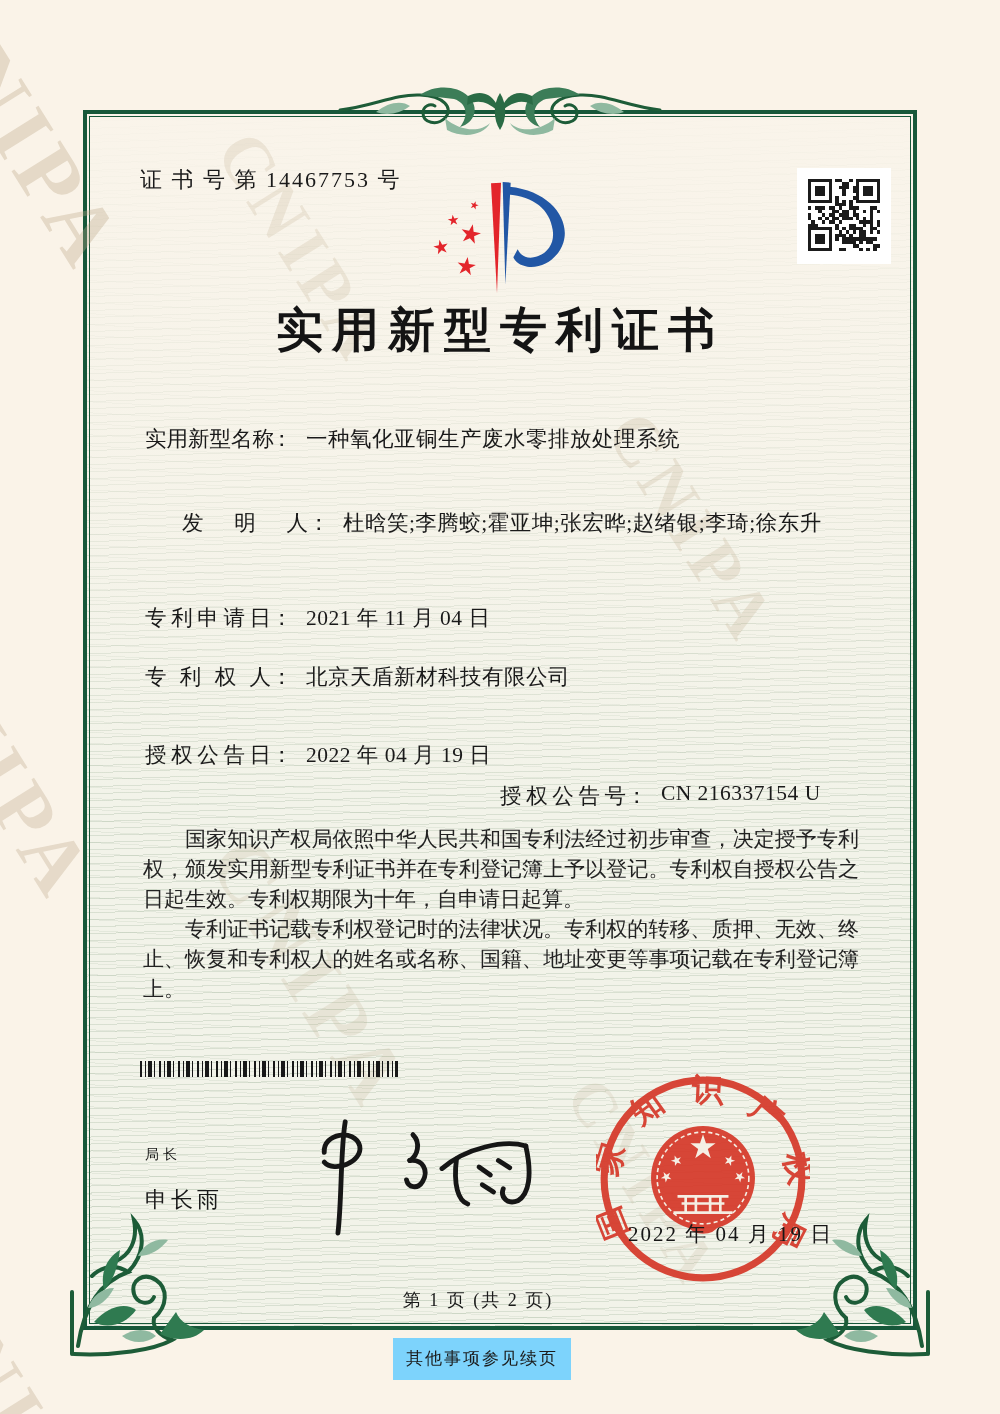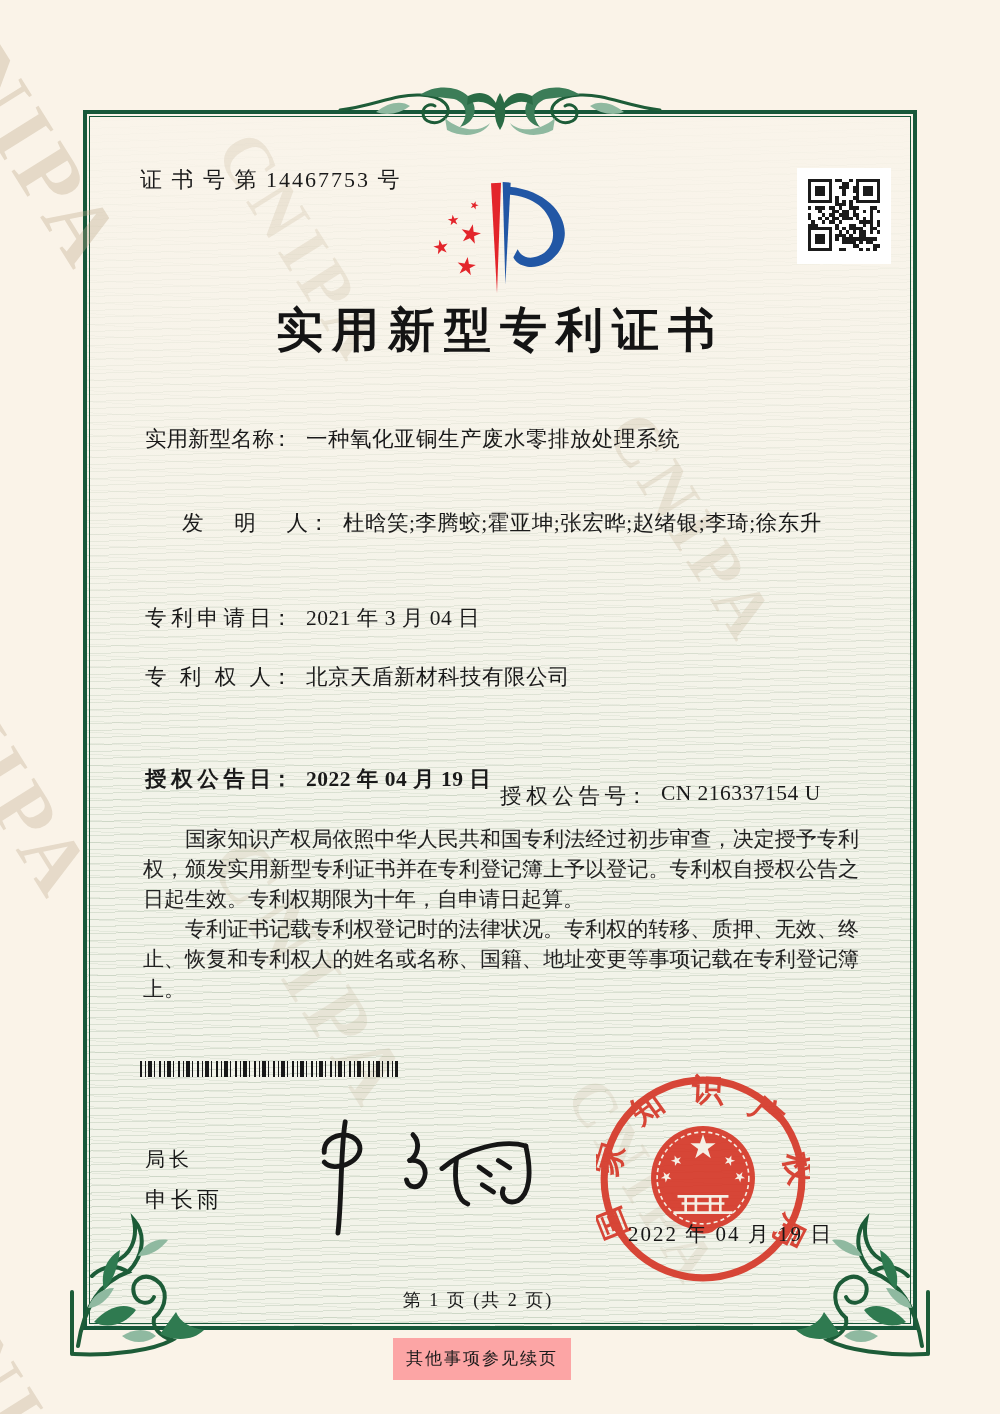--- a/index.html
+++ b/index.html
@@ -52,35 +52,35 @@
   .body-text p{margin:0; text-indent:2em;}
   
   .barcode{
     position:absolute; left:140px; top:1061px; width:258px; height:16px; z-index:3;
     background:repeating-linear-gradient(90deg,
       #181818 0 2px, transparent 2px 5px,
       #181818 5px 6px, transparent 6px 8px,
       #181818 8px 12px, transparent 12px 14px,
       #181818 14px 15px, transparent 15px 19px);
   }
-  .director-title{position:absolute; left:145px; top:1146px; font-size:20px; letter-spacing:4px; z-index:3;}
+  .director-title{position:absolute; left:145px; top:1146px; font-size:14px; letter-spacing:4px; z-index:3;}
   .director-name{position:absolute; left:145px; top:1185px; font-size:22px; letter-spacing:4px; z-index:3;}
   .signature{position:absolute; left:292px; top:1110px; width:258px; height:130px; z-index:4;}
   .seal{position:absolute; left:596px; top:1072px; width:214px; height:214px; z-index:3; opacity:.93;}
   .seal-date{
     position:absolute; left:628px; top:1220px; font-size:21px; letter-spacing:2px;
     color:#161616; z-index:5; white-space:nowrap;
   }
   .page-indicator{
     position:absolute; left:0; top:1288px; width:956px; text-align:center;
     font-size:18px; letter-spacing:2px; z-index:3;
   }
   .cont-box{
     position:absolute; left:393px; top:1338px; width:178px; height:42px;
-    background:#fca5a5; z-index:6; text-align:center;
+    background:#7dd3fc; z-index:6; text-align:center;
   }
   .cont-box span{font-size:17px; letter-spacing:2px; line-height:42px;}
   
   .orn{position:absolute; z-index:4; pointer-events:none;}
   #orn-top{left:336px; top:82px; width:328px; height:58px;}
   #orn-bl{left:62px; top:1196px; width:168px; height:164px;}
   #orn-br{left:770px; top:1196px; width:168px; height:164px; transform:scaleX(-1);}
 </style>
 </head>
 <body>
@@ -406,27 +406,27 @@
   <div class="row" style="top:424px;">
     <span class="lbl">实用新型名称</span><span class="colon">：</span>
     <span class="val">一种氧化亚铜生产废水零排放处理系统</span>
   </div>
   <div class="row" style="top:508px;margin-left:37px;">
     <span class="lbl">发明人</span><span class="colon">：</span>
     <span class="val">杜晗笑;李腾蛟;霍亚坤;张宏晔;赵绪银;李琦;徐东升</span>
   </div>
   <div class="row" style="top:603px;">
     <span class="lbl">专利申请日</span><span class="colon">：</span>
-    <span class="val">2021 年 3 月 04 日</span>
+    <span class="val">2021 年 11 月 04 日</span>
   </div>
   <div class="row" style="top:662px;">
     <span class="lbl">专利权人</span><span class="colon">：</span>
     <span class="val">北京天盾新材科技有限公司</span>
   </div>
-  <div class="row" style="top:764px;font-weight:bold;">
+  <div class="row" style="top:740px;">
     <span class="lbl">授权公告日</span><span class="colon">：</span>
     <span class="val">2022 年 04 月 19 日</span>
   </div>
   <div class="row" style="left:500px; top:781px;">
     <span class="lbl">授权公告号</span><span class="colon">：</span>
     <span class="val">CN 216337154 U</span>
   </div>
 
   <div class="body-text">
     <p>国家知识产权局依照中华人民共和国专利法经过初步审查，决定授予专利权，颁发实用新型专利证书并在专利登记簿上予以登记。专利权自授权公告之日起生效。专利权期限为十年，自申请日起算。</p>

